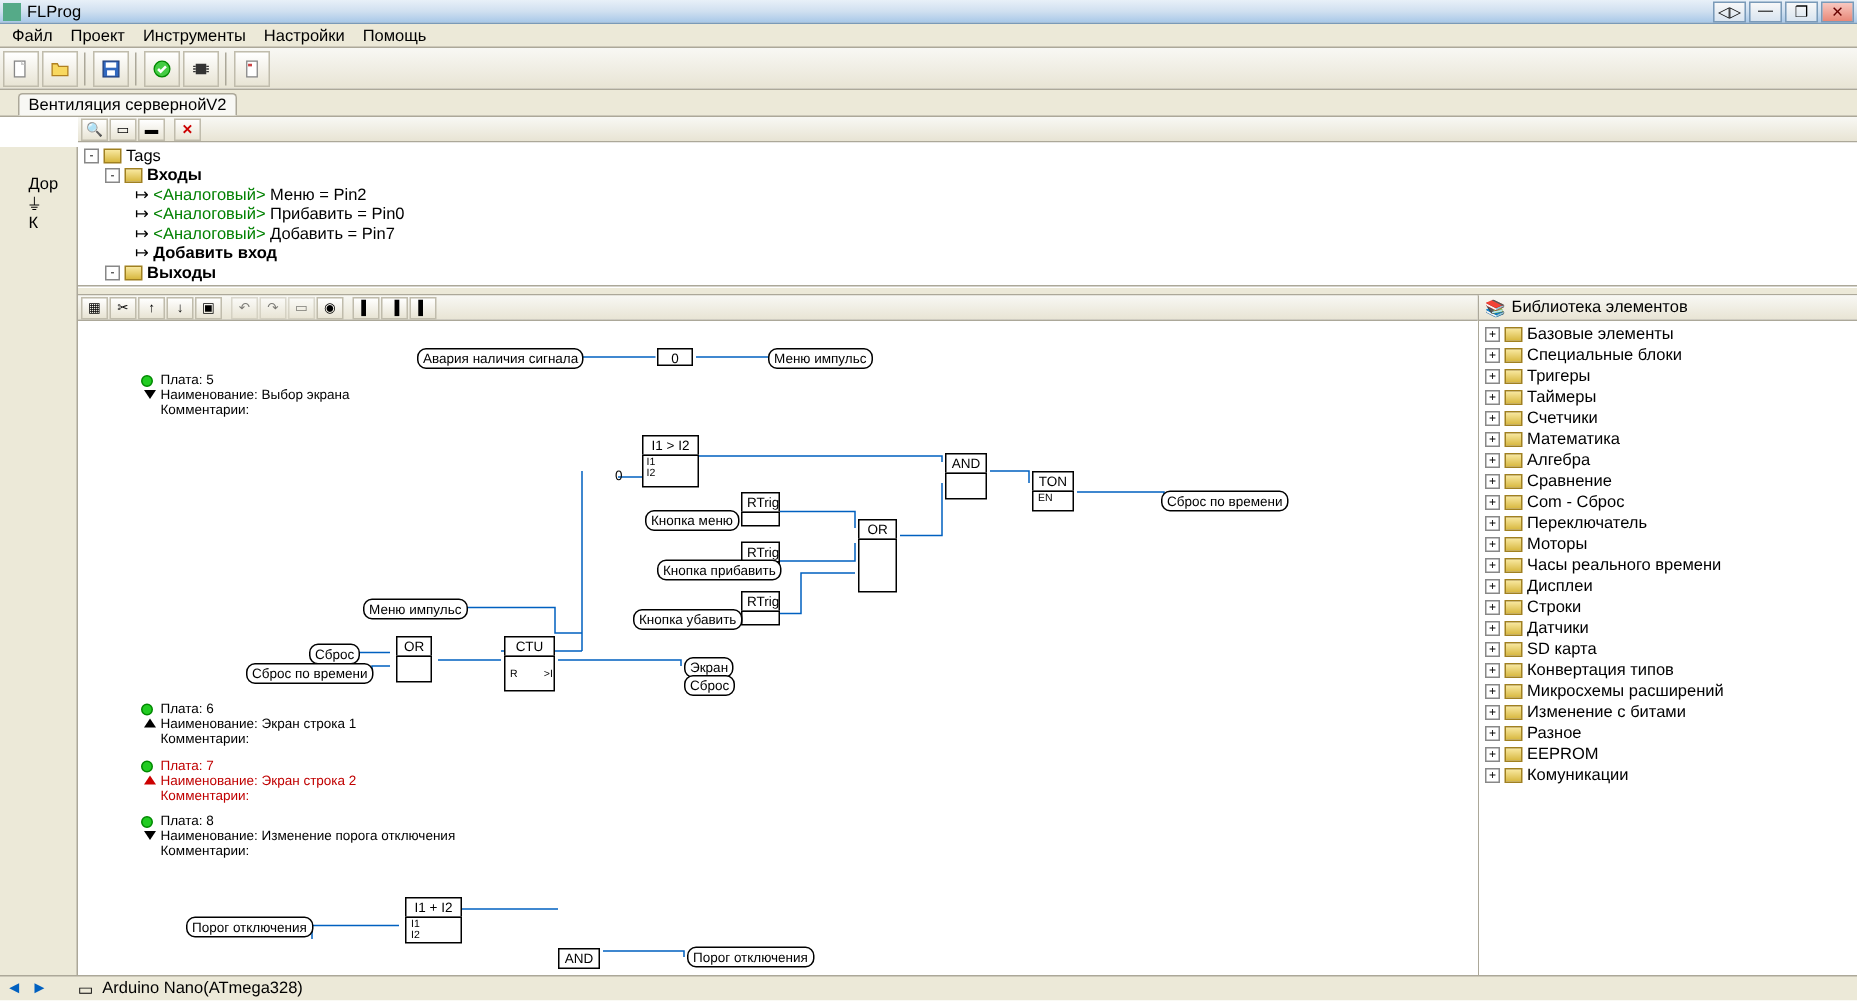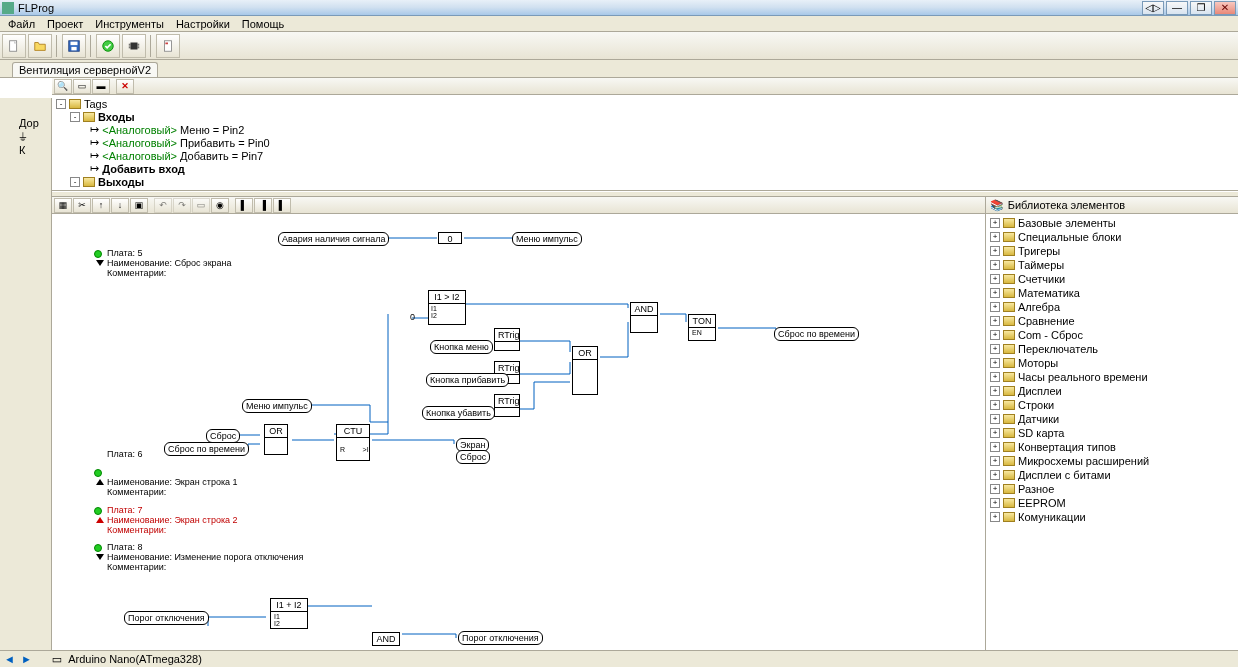--- a/index.html
+++ b/index.html
@@ -226,35 +226,35 @@
                 <path d="M350 420 L404 420 L404 424"></path>
               </g>
             </svg>
 
             <div class="blk round" style="left:210px;top:18px;margin-left:16px;">Авария наличия сигнала</div>
             <div class="blk" style="left:386px;top:18px;width:24px;height:12px;padding:0;line-height:12px;">0</div>
             <div class="blk round" style="left:460px;top:18px;">Меню импульс</div>
 
             <div class="greendot" style="left:42px;top:36px;"></div>
             <div class="lbl" style="left:55px;top:34px;">Плата: 5</div>
-            <div class="lbl" style="left:55px;top:44px;">Наименование: Сброс экрана</div>
+            <div class="lbl" style="left:55px;top:44px;">Наименование: Выбор экрана</div>
             <div class="arrow-down" style="left:44px;top:46px;"></div>
             <div class="lbl" style="left:55px;top:54px;">Комментарии:</div>
 
             <div class="blk" style="left:376px;top:76px;width:38px;">I1 &gt; I2</div>
             <div class="blk" style="left:376px;top:89px;width:38px;height:22px;font-size:7px;text-align:left;padding:1px 2px;">I1<br>I2</div>
             <div class="lbl" style="left:358px;top:98px;">0</div>
 
             <div class="blk" style="left:442px;top:114px;width:26px;">RTrig</div>
             <div class="blk" style="left:442px;top:127px;width:26px;height:10px;"></div>
             <div class="blk round" style="left:378px;top:126px;">Кнопка меню</div>
 
             <div class="blk" style="left:442px;top:147px;width:26px;">RTrig</div>
             <div class="blk" style="left:442px;top:160px;width:26px;height:10px;"></div>
-            <div class="blk round" style="left:374px;top:159px;">Кнопка прибавить</div>
+            <div class="blk round" style="left:386px;top:159px;">Кнопка прибавить</div>
 
             <div class="blk" style="left:442px;top:180px;width:26px;">RTrig</div>
             <div class="blk" style="left:442px;top:193px;width:26px;height:10px;"></div>
             <div class="blk round" style="left:370px;top:192px;">Кнопка убавить</div>
 
             <div class="blk" style="left:520px;top:132px;width:26px;">OR</div>
             <div class="blk" style="left:520px;top:145px;width:26px;height:36px;"></div>
 
             <div class="blk" style="left:578px;top:88px;width:28px;">AND</div>
             <div class="blk" style="left:578px;top:101px;width:28px;height:18px;"></div>
@@ -267,21 +267,21 @@
             <div class="blk round" style="left:154px;top:215px;">Сброс</div>
             <div class="blk round" style="left:112px;top:228px;">Сброс по времени</div>
             <div class="blk" style="left:212px;top:210px;width:24px;">OR</div>
             <div class="blk" style="left:212px;top:223px;width:24px;height:18px;"></div>
             <div class="blk" style="left:284px;top:210px;width:34px;">CTU</div>
             <div class="blk" style="left:284px;top:223px;width:34px;height:24px;font-size:7px;text-align:left;">&nbsp;<br>R&nbsp;&nbsp;&nbsp;&nbsp;&nbsp;&nbsp;&nbsp;&nbsp;&nbsp;&gt;I</div>
             <div class="blk round" style="left:404px;top:224px;">Экран</div>
             <div class="blk round" style="left:404px;top:236px;">Сброс</div>
 
             <div class="greendot" style="left:42px;top:255px;"></div>
-            <div class="lbl" style="left:55px;top:235px;text-align:center;">Плата: 6</div>
+            <div class="lbl" style="left:55px;top:253px;text-align:center;">Плата: 6</div>
             <div class="lbl" style="left:55px;top:263px;">Наименование: Экран строка 1</div>
             <div class="arrow-down" style="left:44px;top:265px;border-top-color:#000;transform:scaleY(-1)"></div>
             <div class="lbl" style="left:55px;top:273px;">Комментарии:</div>
 
             <div class="greendot" style="left:42px;top:293px;"></div>
             <div class="lbl red" style="left:55px;top:291px;">Плата: 7</div>
             <div class="lbl red" style="left:55px;top:301px;">Наименование: Экран строка 2</div>
             <div class="arrow-down" style="left:44px;top:303px;border-top-color:#c00;transform:scaleY(-1)"></div>
             <div class="lbl red" style="left:55px;top:311px;">Комментарии:</div>
 
@@ -393,21 +393,21 @@
                 <span>Конвертация типов</span>
               </div>
               <div class="lib-item">
                 <span class="tree-ico">+</span>
                 <span class="tree-folder"></span>
                 <span>Микросхемы расширений</span>
               </div>
               <div class="lib-item">
                 <span class="tree-ico">+</span>
                 <span class="tree-folder"></span>
-                <span>Дисплеи с битами</span>
+                <span>Изменение с битами</span>
               </div>
               <div class="lib-item">
                 <span class="tree-ico">+</span>
                 <span class="tree-folder"></span>
                 <span>Разное</span>
               </div>
               <div class="lib-item">
                 <span class="tree-ico">+</span>
                 <span class="tree-folder"></span>
                 <span>EEPROM</span>

